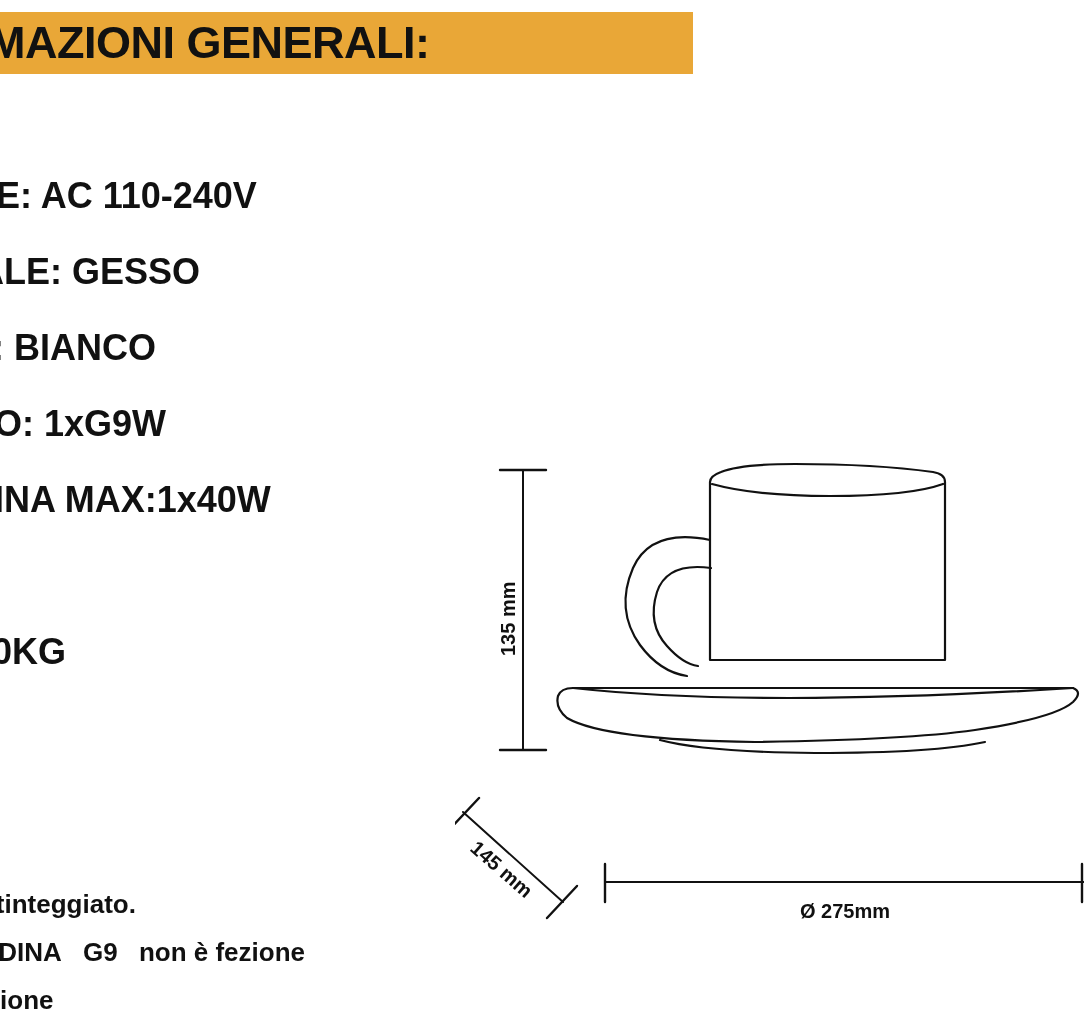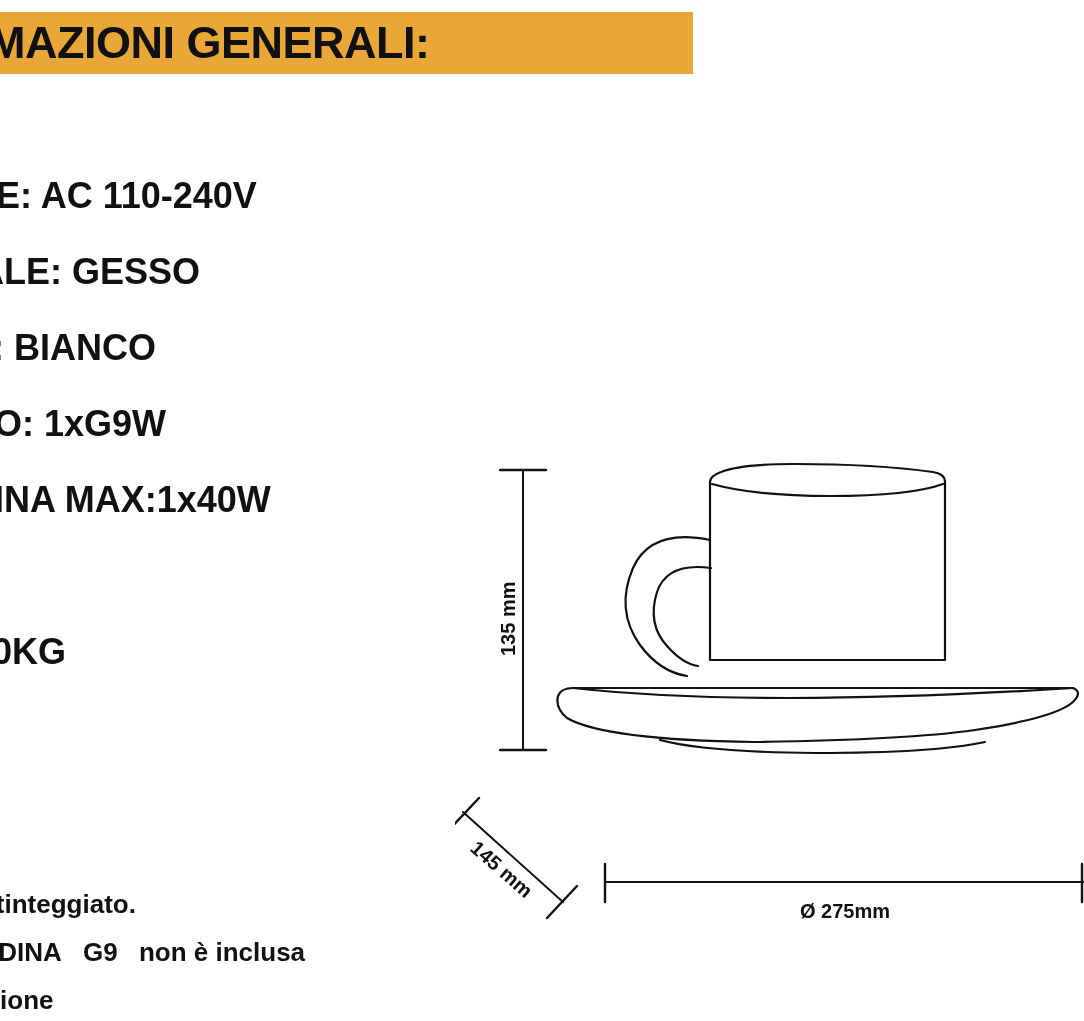--- a/index.html
+++ b/index.html
@@ -114,21 +114,21 @@
     <div class="spec-line">ADINA MAX:1x40W</div>
     <div class="spec-line">0</div>
     <div class="spec-line">1.50KG</div>
   </div>
 
   <div class="notes">
     <div class="note-line">re tinteggiato.</div>
     <div class="note-line spaced">
       <span>PADINA</span><span class="gap"></span>
       <span>G9</span><span class="gap"></span>
-      <span>non è inclusa</span>
+      <span>non è fezione</span>
     </div>
     <div class="note-line">fezione</div>
   </div>
 
   <div class="drawing">
     <svg width="629" height="520" viewBox="0 0 629 520" xmlns="http://www.w3.org/2000/svg">
       <g fill="none" stroke="#111111" stroke-width="2.2" stroke-linejoin="round" stroke-linecap="round">
 
         <g>
           <line x1="68" y1="30" x2="68" y2="310" stroke-width="2"></line>

